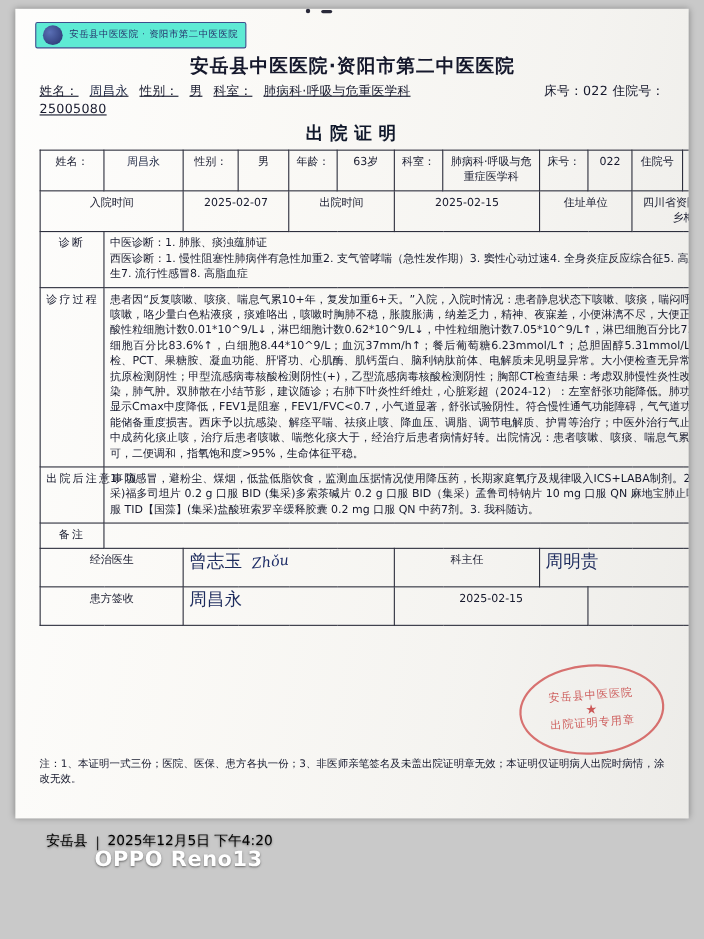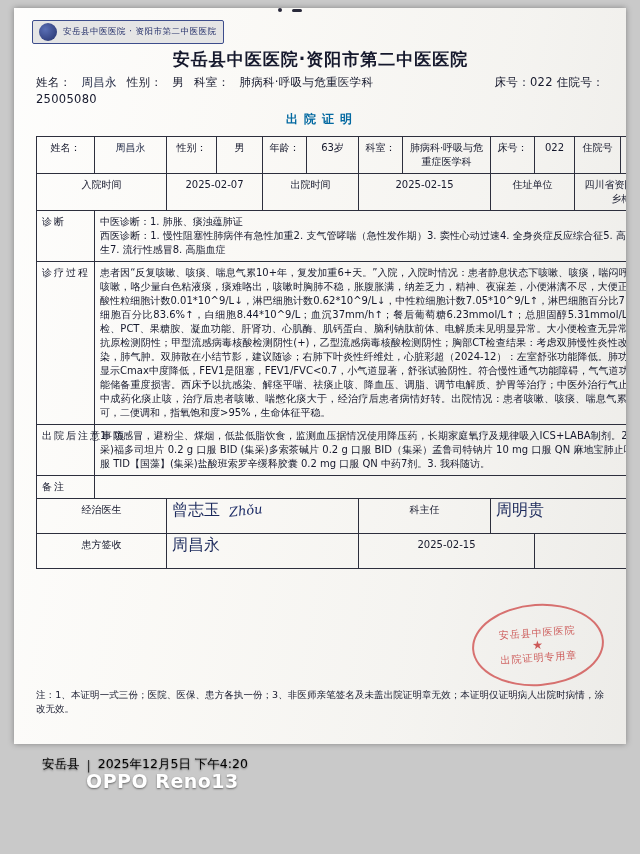--- a/index.html
+++ b/index.html
@@ -26,60 +26,60 @@
     content:"";position:absolute;inset:0;
     background:linear-gradient(100deg,rgba(255,255,255,.65) 0%,rgba(246,244,240,.2) 35%,rgba(225,224,220,.25) 70%,rgba(210,209,205,.35) 100%);
     pointer-events:none;
   }
   
   .logo-strip{
     position:absolute;left:18px;top:12px;
     display:flex;align-items:center;gap:6px;
     border:1px solid #3d4d8c;
     padding:2px 6px;border-radius:2px;
-    background:#e5e5e5;
+    background:#5eead4;
   }
   .logo-mark{
     width:18px;height:18px;border-radius:50%;
     background:radial-gradient(circle at 35% 35%,#5a6fb5,#24306b);
     flex:none;
   }
   .logo-text{
     font-size:8.5px;color:#25306a;letter-spacing:.5px;white-space:nowrap;
     font-family:"DejaVu Sans","Liberation Sans",sans-serif;
   }
   .doc-title{
     position:absolute;left:1px;right:0;top:40px;
     text-align:center;font-size:17px;font-weight:bold;color:#15182c;
     letter-spacing:1px;
   }
   .top-line{
     position:absolute;left:22px;right:22px;top:66px;
-    font-size:11.5px;color:#15182c;letter-spacing:.3px;line-height:17px;
+    font-size:11.5px;color:#15182c;letter-spacing:.3px;line-height:17px;text-decoration:underline;
   }
   .top-line .seg{margin-right:10px;}
   .top-line .right{float:right;margin-left:28px;}
   .cert-title{
     position:absolute;left:4px;right:0;top:103px;
-    text-align:center;font-size:12px;font-weight:bold;letter-spacing:6px;color:#0369a1;
+    text-align:center;font-size:16px;font-weight:bold;letter-spacing:6px;color:#0f172a;
   }
   
   table.main{
     position:absolute;left:22px;top:128px;width:568px;
     border-collapse:collapse;
     font-size:10px;color:#15182c;
     table-layout:fixed;
   }
   table.main td{
     border:1px solid #2d2f3d;
     padding:4px 5px;
     vertical-align:top;
     line-height:14px;
   }
-  td.lbl{vertical-align:middle;width:56px;white-space:nowrap;}
+  td.lbl{text-align:center;vertical-align:middle;width:56px;white-space:nowrap;}
   td.center{text-align:center;vertical-align:middle;}
   .v-lbl{letter-spacing:2px;}
   .big-cell{line-height:15.5px;text-align:justify;}
   .dx-line{display:block;}
   .handwrite{
     font-family:"DejaVu Serif","Liberation Serif",serif;
     color:#1a2340;
   }
   
   .sig-row td{height:26px;}

